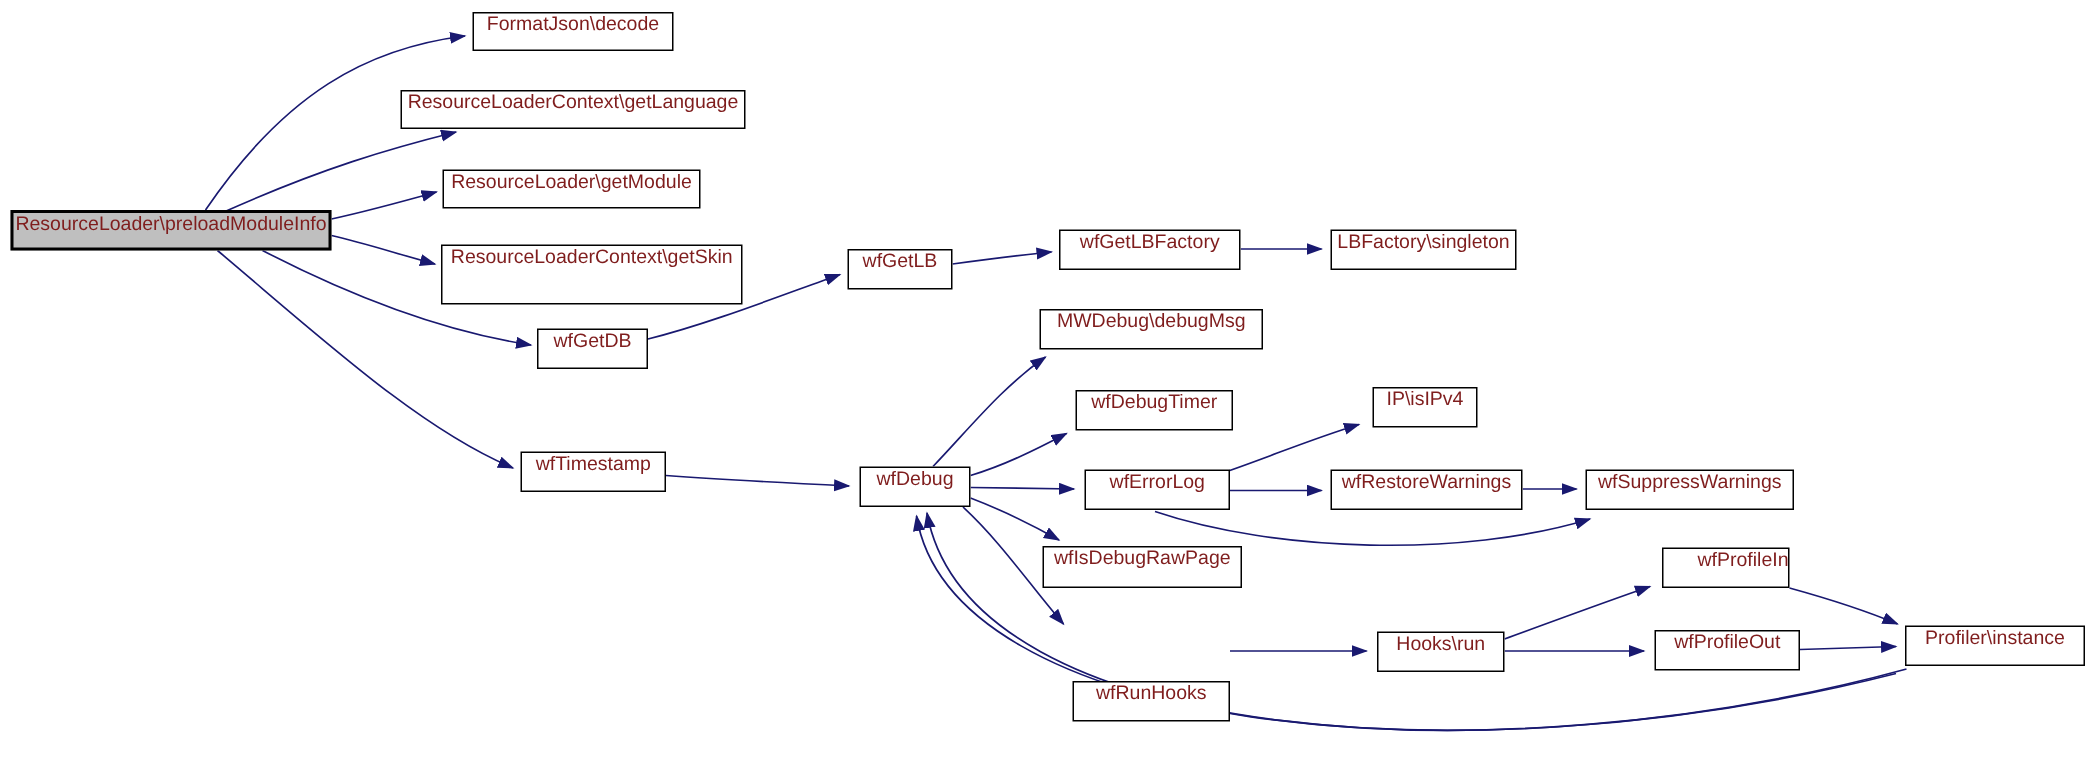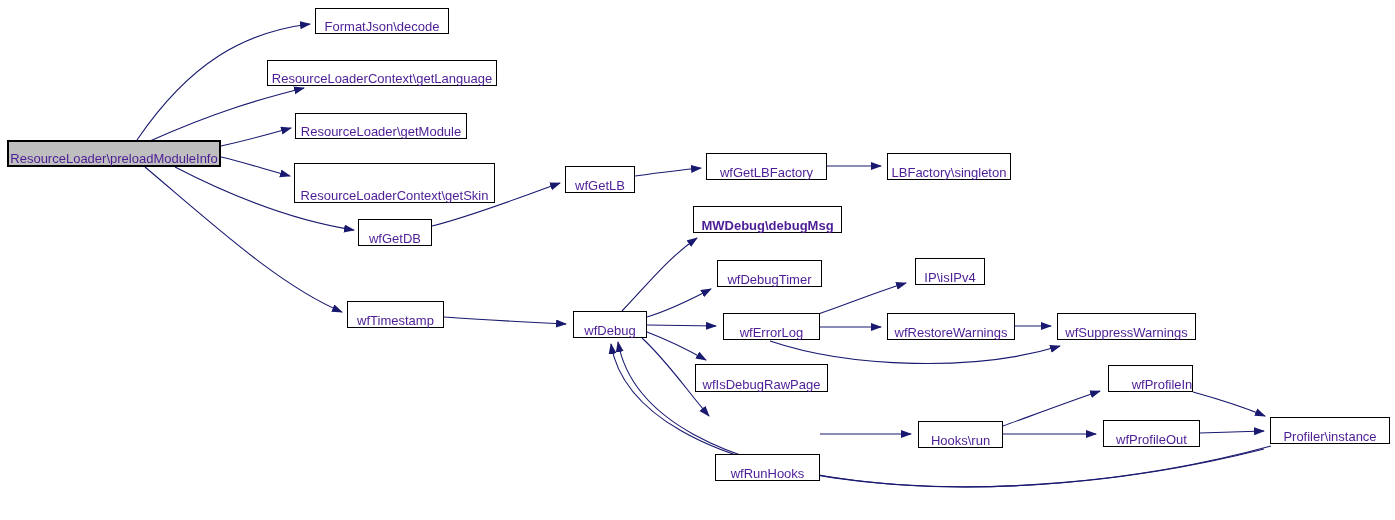--- a/index.html
+++ b/index.html
@@ -19,27 +19,27 @@
     position: absolute;
     left: 0;
     top: 0;
     width: 1395px;
     height: 520px;
   }
   .node {
     position: absolute;
     box-sizing: border-box;
     display: flex;
-    align-items: flex-end;
+    align-items: flex-start;
     justify-content: center;
     background: #ffffff;
     border: 1px solid #000000;
     font-size: 13px;
     line-height: 1;
-    color: #4c1d95;
+    color: #7f1d1d;
     white-space: nowrap;
     cursor: pointer;
   }
   .node.highlight {
     background: #bfbfbf;
     border-width: 2px;
     cursor: default;
   }
   .edge {
     fill: none;
@@ -109,21 +109,21 @@
     </div>
     <div class="node" style="left: 565px; top: 166px; width: 70px; height: 27px;">
       <span>wfGetLB</span>
     </div>
     <div class="node" style="left: 706px; top: 153px; width: 121px; height: 27px;">
       <span>wfGetLBFactory</span>
     </div>
     <div class="node" style="left: 887px; top: 153px; width: 124px; height: 27px;">
       <span>LBFactory\singleton</span>
     </div>
-    <div class="node" style="left: 693px; top: 206px; width: 149px; height: 27px; font-weight: bold;">
+    <div class="node" style="left: 693px; top: 206px; width: 149px; height: 27px;">
       <span>MWDebug\debugMsg</span>
     </div>
     <div class="node" style="left: 717px; top: 260px; width: 105px; height: 27px;">
       <span>wfDebugTimer</span>
     </div>
     <div class="node" style="left: 573px; top: 311px; width: 74px; height: 27px;">
       <span>wfDebug</span>
     </div>
     <div class="node" style="left: 723px; top: 313px; width: 97px; height: 27px;">
       <span>wfErrorLog</span>

